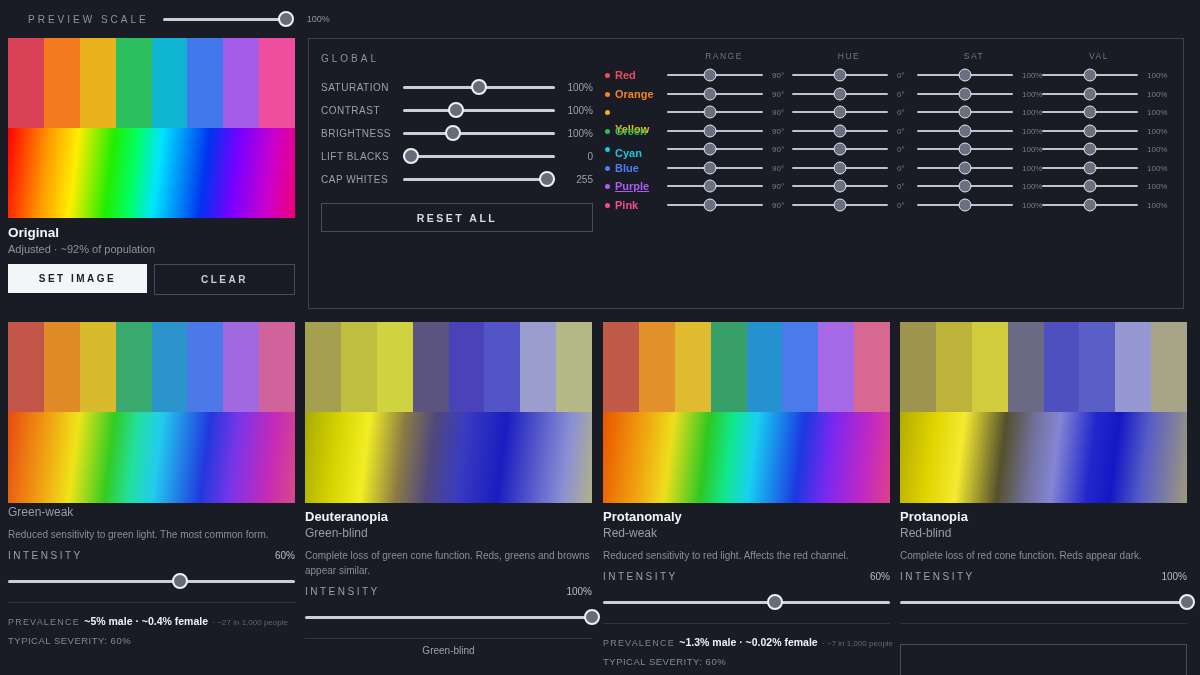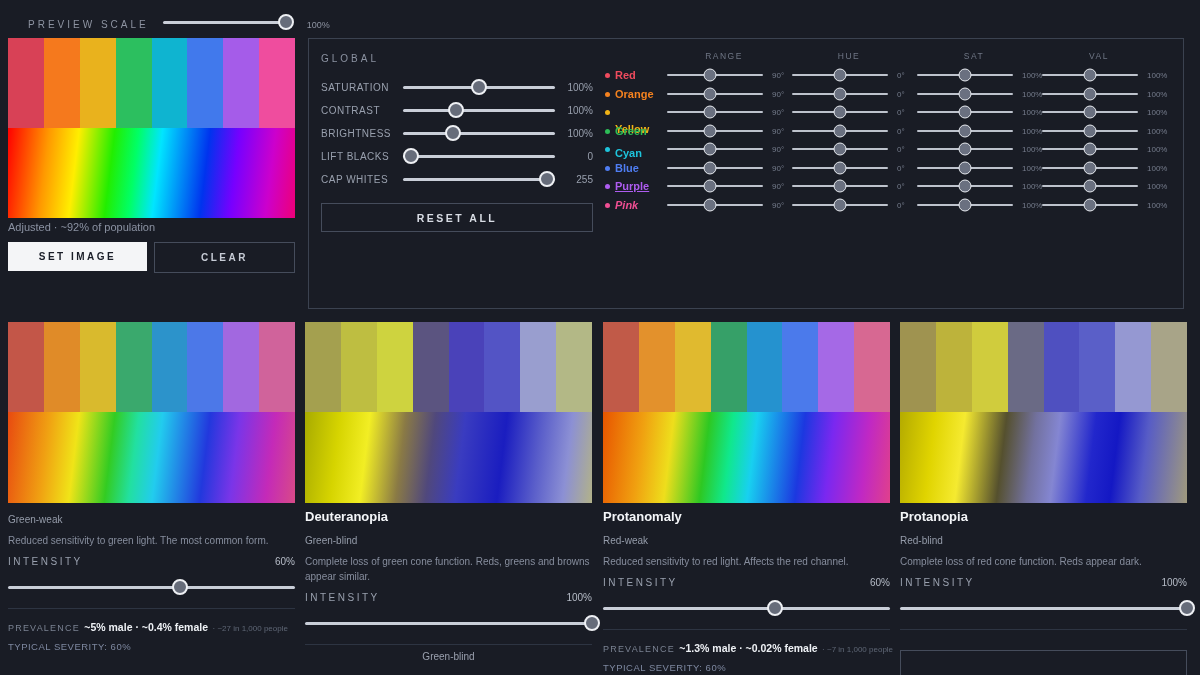--- a/index.html
+++ b/index.html
@@ -8,21 +8,21 @@
     background:#191c25;color:#e8eaf0;
     font-family:"Liberation Sans", sans-serif;
   }
 
   
   .slider{position:relative;height:16px}
   .slider .trk{position:absolute;left:0;right:0;top:50%;height:3px;margin-top:-1.5px;background:#c9ced8;border-radius:2px}
   .slider .hnd{position:absolute;top:50%;width:16px;height:16px;border-radius:50%;background:#666c7a;border:2px solid #eef0f4;transform:translate(-50%,-50%);box-sizing:border-box}
 
   
-  .topbar{position:absolute;left:28px;top:8px;height:22px;display:flex;align-items:flex-end;gap:14px}
+  .topbar{position:absolute;left:28px;top:8px;height:22px;display:flex;align-items:center;gap:14px}
   .topbar .lbl{font-size:10px;letter-spacing:3px;color:#8d93a1}
   .topbar .slider{width:130px}
   .topbar .val{font-size:9px;color:#8d93a1}
 
   
   .preview{display:flex;flex-direction:column}
   .swrow{display:flex;height:90px}
   .sw{flex:1}
   .grad{flex:1}
 
@@ -51,21 +51,21 @@
   .dot{width:5px;height:5px;border-radius:50%;display:inline-block;flex:none}
   .cslider{position:relative;width:96px;height:14px;flex:none}
   .cslider .trk{position:absolute;left:0;right:0;top:50%;height:2px;margin-top:-1px;background:#bdc2cc;border-radius:1px}
   .cslider .hnd{position:absolute;top:50%;width:13px;height:13px;border-radius:50%;background:#6a7080;border:1.5px solid #e9ecf1;transform:translate(-50%,-50%);box-sizing:border-box}
   .cval{width:29px;padding-left:9px;box-sizing:border-box;font-size:8px;color:#757c8c;flex:none}
 
   
   .card{position:absolute;top:322px;width:287px}
   .card .preview{height:181px}
   .ctitle{margin-top:6px;font-size:13px;font-weight:bold;color:#f3f5f8}
-  .csub{margin-top:11px;font-size:10px;color:#959caa}
+  .csub{margin-top:2px;font-size:12px;color:#959caa}
   .cdesc{margin-top:8px;font-size:10px;line-height:15px;color:#868d9d}
   .cintrow{margin-top:8px;display:flex;justify-content:space-between;align-items:center}
   .cintlbl{font-size:10px;letter-spacing:2.5px;color:#99a0ae}
   .cintval{font-size:10px;color:#b6bcc7}
   .card .slider{margin-top:12px}
   .cdivider{margin-top:13px;border-top:1px solid #2d3442}
   .cprev{margin-top:8px;white-space:nowrap}
   .plbl{font-size:9px;letter-spacing:1.2px;color:#7a8292}
   .pbold{font-size:10.5px;font-weight:bold;color:#eef1f5}
   .pnote{font-size:8px;color:#5f6776}
@@ -92,20 +92,21 @@
       <div class="sw" style="background: rgb(245, 121, 29);"></div>
       <div class="sw" style="background: rgb(233, 178, 29);"></div>
       <div class="sw" style="background: rgb(44, 191, 95);"></div>
       <div class="sw" style="background: rgb(15, 180, 208);"></div>
       <div class="sw" style="background: rgb(65, 121, 236);"></div>
       <div class="sw" style="background: rgb(165, 92, 233);"></div>
       <div class="sw" style="background: rgb(239, 77, 158);"></div>
     </div>
     <div class="grad" style="background: linear-gradient(97deg, rgb(255, 0, 0) 0%, rgb(255, 153, 0) 14%, rgb(255, 238, 0) 24%, rgb(34, 238, 0) 36%, rgb(0, 255, 102) 44%, rgb(0, 229, 255) 52%, rgb(0, 51, 238) 68%, rgb(119, 0, 255) 78%, rgb(204, 0, 204) 90%, rgb(238, 0, 119) 100%);"></div>
   </div>
+  <div class="otitle">Original</div>
   <div class="osub">Adjusted · ~92% of population</div>
   <div class="btnrow">
     <div class="btn primary">SET IMAGE</div>
     <div class="btn ghost">CLEAR</div>
   </div>
 </div>
 
 <div class="gpanel">
   <div class="gtitle">GLOBAL</div>
 
@@ -335,21 +336,21 @@
     <span class="cval">100%</span>
     <span class="cslider">
         <span class="trk"></span>
         <span class="hnd" style="left: 50%;"></span>
       </span>
     <span class="cval">100%</span>
   </div>
   <div class="chrow" style="top:158px">
     <span class="chname">
         <i class="dot" style="background: rgb(240, 79, 147);"></i>
-        <b style="color: rgb(240, 79, 147); font-style: italic;">Pink</b>
+        <b style="color: rgb(240, 79, 147);">Pink</b>
       </span>
     <span class="cslider">
         <span class="trk"></span>
         <span class="hnd" style="left: 45%;"></span>
       </span>
     <span class="cval">90°</span>
     <span class="cslider">
         <span class="trk"></span>
         <span class="hnd" style="left: 50%;"></span>
       </span>

